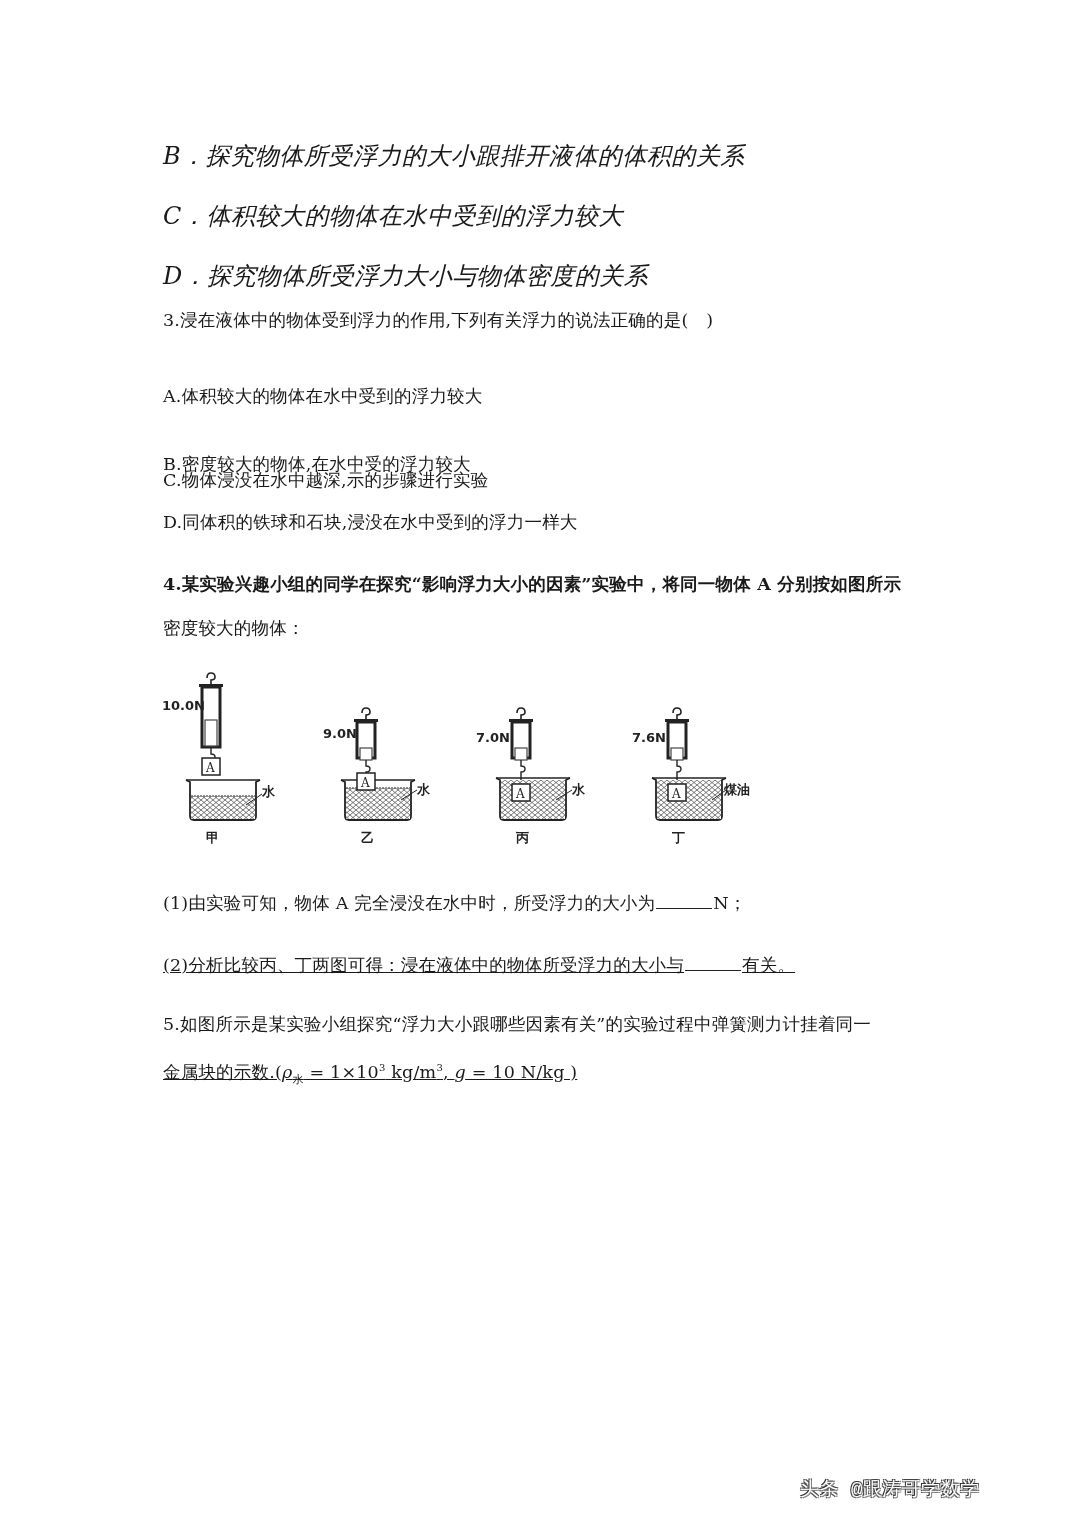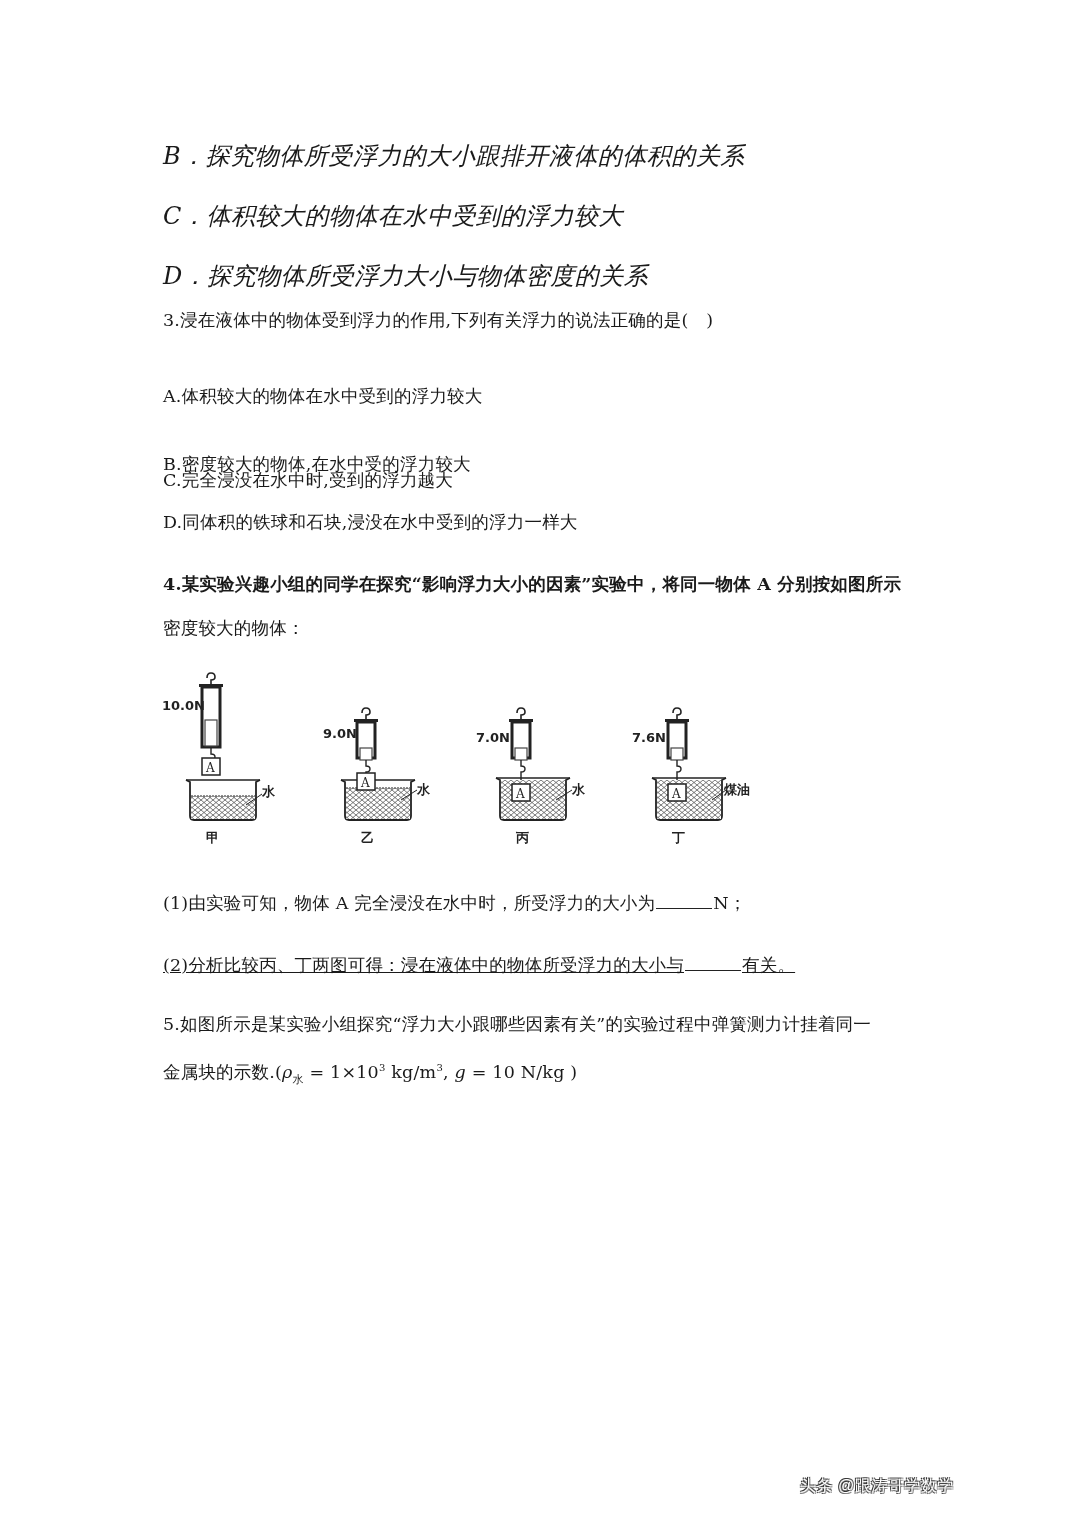--- a/index.html
+++ b/index.html
@@ -5,22 +5,22 @@
   html, body { margin: 0; padding: 0; background: #ffffff; }
   body { width: 1080px; height: 1527px; position: relative; overflow: hidden;
          font-family: "DejaVu Serif", "Liberation Serif", serif; color: #1a1a1a; }
   .line { position: absolute; left: 163px; white-space: nowrap; }
   .big { font-size: 24px; letter-spacing: 0.5px; font-style: italic; }
   .med { font-size: 17.5px; letter-spacing: 0.2px; }
   .blank { display: inline-block; width: 56px; border-bottom: 1px solid #222; height: 18px; vertical-align: baseline; margin: 0 1px; }
   .figure { position: absolute; left: 150px; top: 660px; width: 660px; height: 200px; }
   .figure svg { display: block; }
   .fig-label { font-family: "DejaVu Sans", "Liberation Sans", sans-serif; font-weight: bold; font-size: 13px; fill: #222; }
-  .watermark { position: absolute; left: 800px; top: 1476px; font-family: Liberation Sans, sans-serif;
-               font-size: 16px; color: #ffffff; letter-spacing: 0.5px;
+  .watermark { position: absolute; left: 800px; top: 1476px; font-family: Liberation Mono, monospace;
+               font-size: 19px; color: #ffffff; letter-spacing: 0.5px;
                text-shadow: -1px -1px 0 #333, 1px 1px 0 #888, -1px 1px 0 #555, 1px -1px 0 #555; }
   .math-i { font-style: italic; }
   sup { font-size: 10px; }
   sub.rho { font-size: 11px; vertical-align: -5px; }
 </style>
 </head>
 <body>
 
 <div class="line big" style="top:140px;">
   <span>B．</span><span>探究物体所受浮力的大小跟排开液体的体积的关系</span>
@@ -28,21 +28,21 @@
 <div class="line big" style="top:200px;">
   <span>C．</span><span>体积较大的物体在水中受到的浮力较大</span>
 </div>
 <div class="line big" style="top:260px;">
   <span>D．</span><span>探究物体所受浮力大小与物体密度的关系</span>
 </div>
 
 <div class="line med" style="top:308px;">3.浸在液体中的物体受到浮力的作用,下列有关浮力的说法正确的是(　)</div>
 <div class="line med" style="top:384px;">A.体积较大的物体在水中受到的浮力较大</div>
 <div class="line med" style="top:426px;margin-top:26px;">B.密度较大的物体,在水中受的浮力较大</div>
-<div class="line med" style="top:468px;">C.完全浸没在水中时,受到的浮力越大</div>
+<div class="line med" style="top:468px;">C.物体浸没在水中越深,示的步骤进行实验</div>
 <div class="line med" style="top:510px;">D.同体积的铁球和石块,浸没在水中受到的浮力一样大</div>
 
 <div class="line med" style="top:572px;font-weight:bold;">4.某实验兴趣小组的同学在探究“影响浮力大小的因素”实验中，将同一物体 A 分别按如图所示</div>
 <div class="line med" style="top:616px;">密度较大的物体：</div>
 
 <div class="figure">
   <svg width="660" height="200" viewBox="0 0 660 200" xmlns="http://www.w3.org/2000/svg">
     <defs>
       <pattern id="water" width="6" height="5" patternUnits="userSpaceOnUse">
         <rect width="6" height="5" fill="#ffffff"></rect>
@@ -123,17 +123,17 @@
 </div>
 
 <div class="line med" style="top:890px;">
   <span>(1)由实验可知，物体 A 完全浸没在水中时，所受浮力的大小为</span><span class="blank"></span><span>N；</span>
 </div>
 <div class="line med" style="top:952px;text-decoration:underline;">
   <span>(2)分析比较丙、丁两图可得：浸在液体中的物体所受浮力的大小与</span><span class="blank"></span><span>有关。</span>
 </div>
 
 <div class="line med" style="top:1012px;">5.如图所示是某实验小组探究“浮力大小跟哪些因素有关”的实验过程中弹簧测力计挂着同一</div>
-<div class="line med" style="top:1060px;">
+<div class="line med" style="top:1060px;text-decoration:underline;">
   <span>金属块的示数.(</span><span class="math-i">ρ</span><sub class="rho">水</sub><span> = 1×10</span><sup>3</sup><span> kg/m</span><sup>3</sup><span>, </span><span class="math-i">g</span><span> = 10 N/kg )</span>
 </div>
 
 <div class="watermark">头条 @跟涛哥学数学</div>
 
 </body></html>

